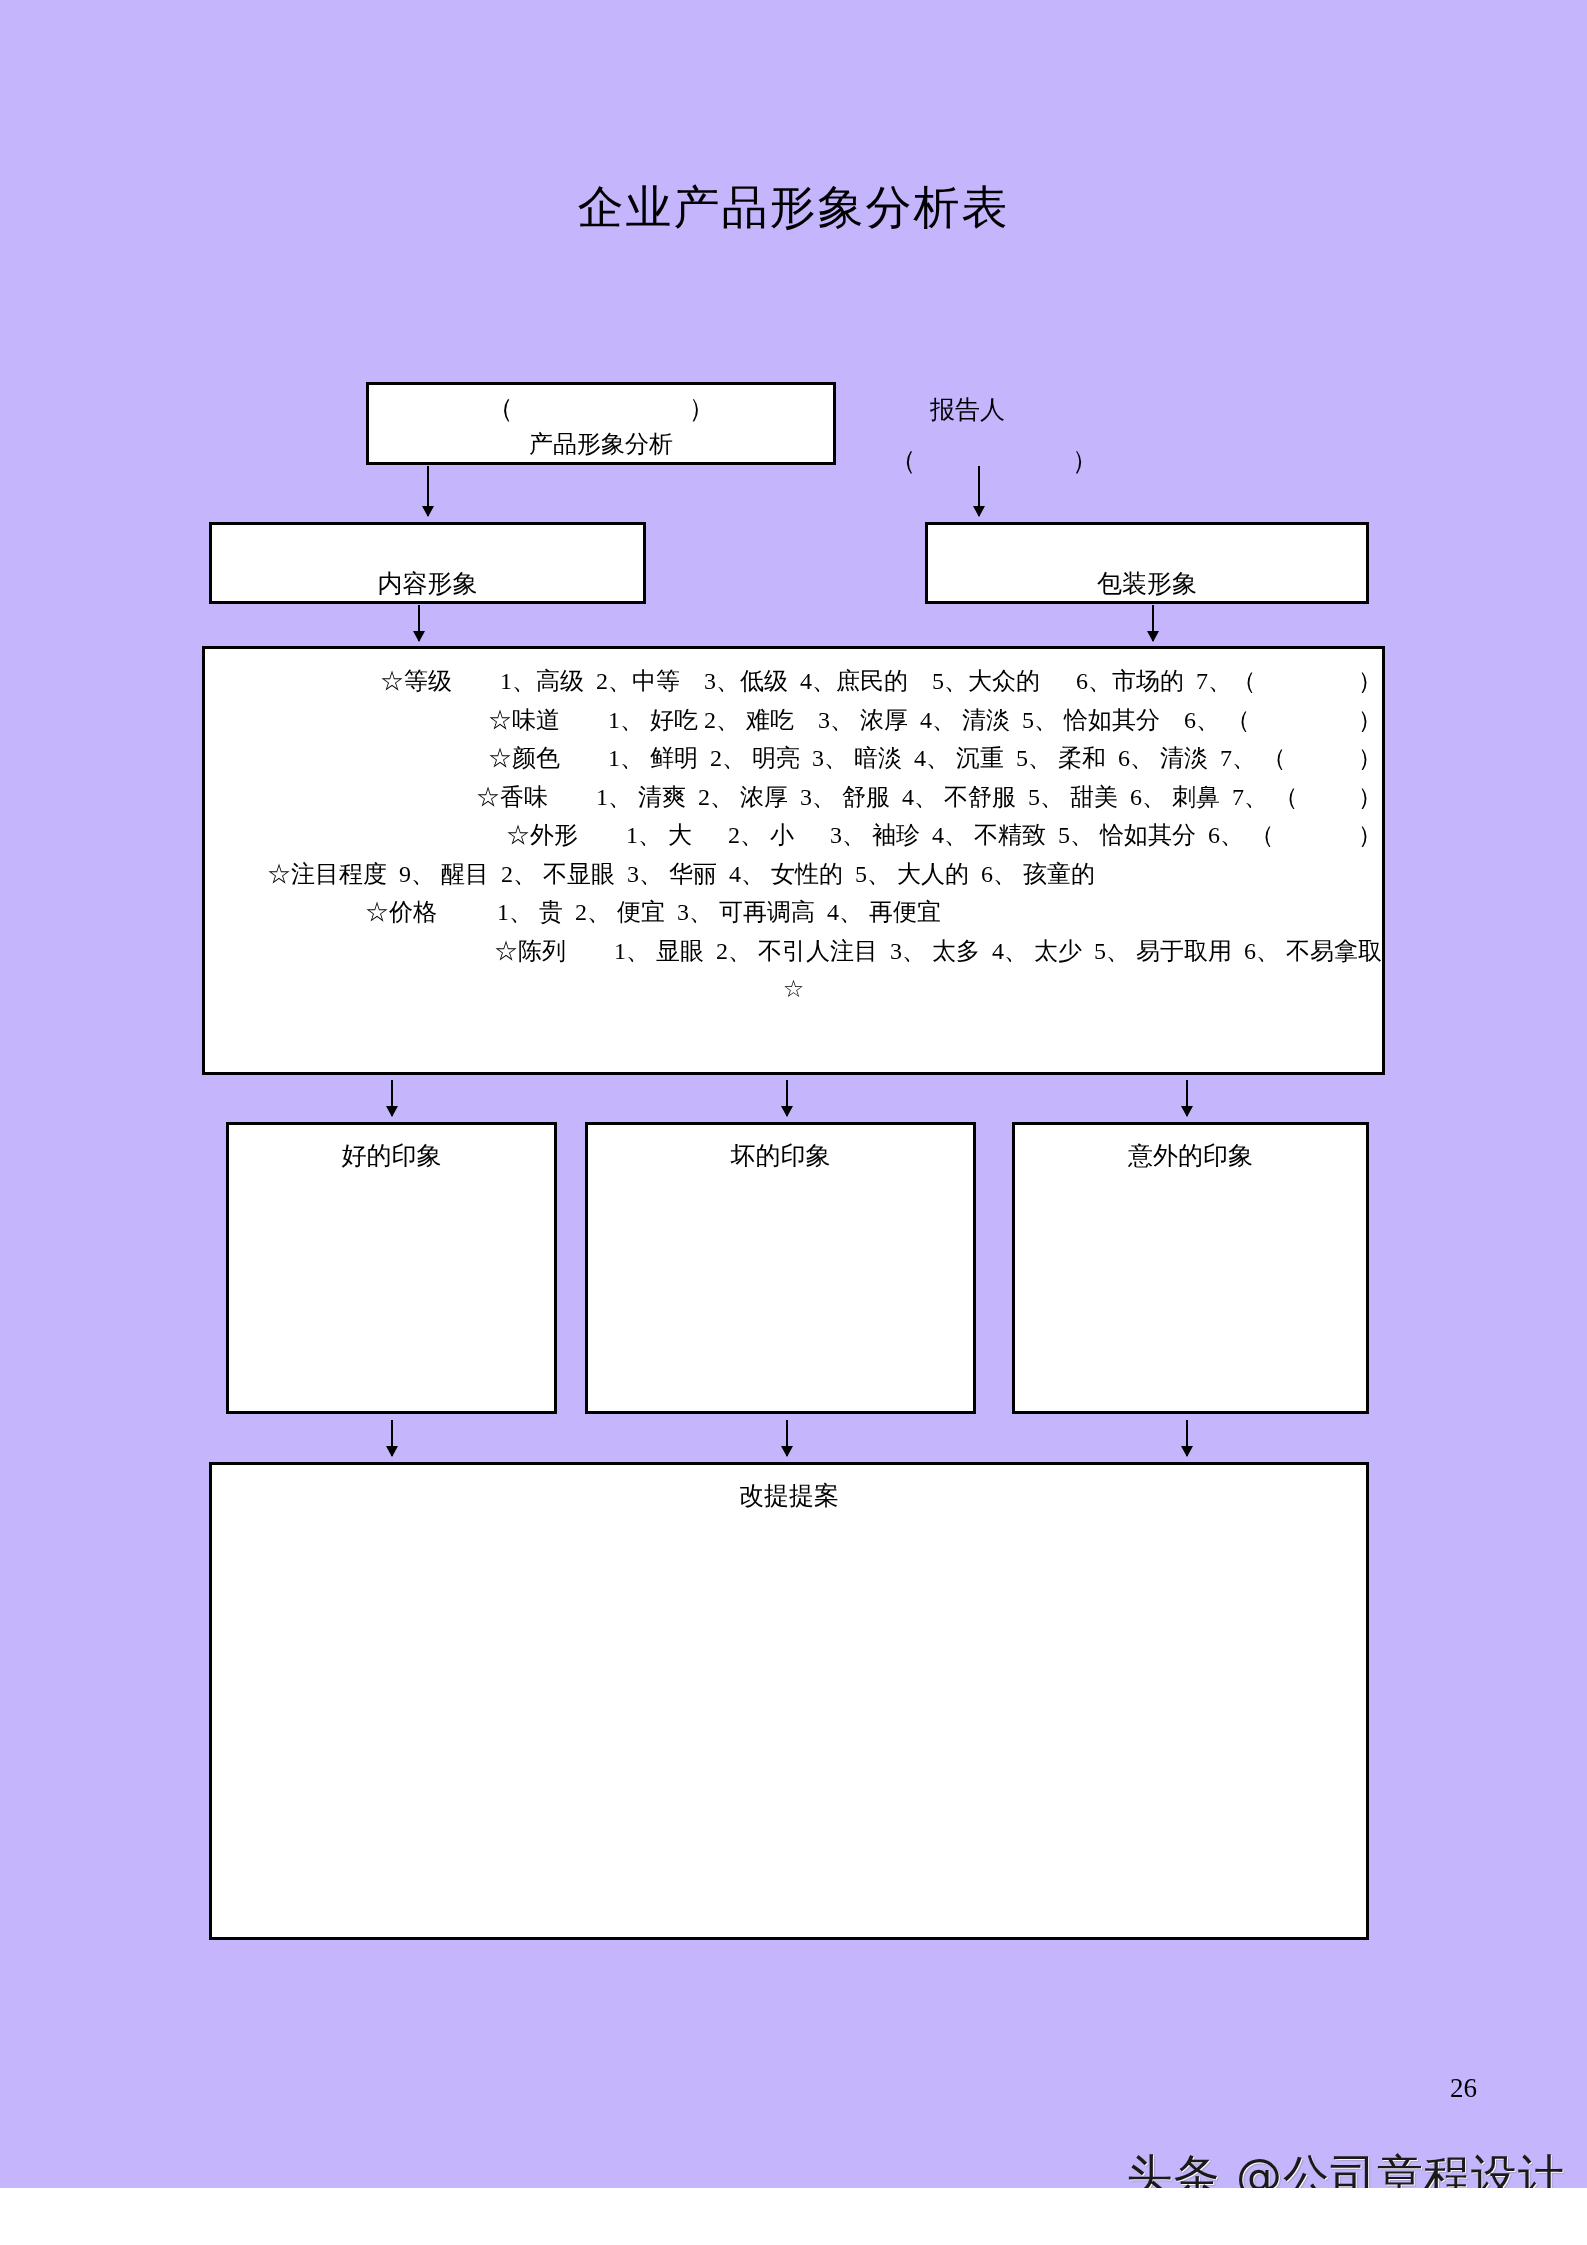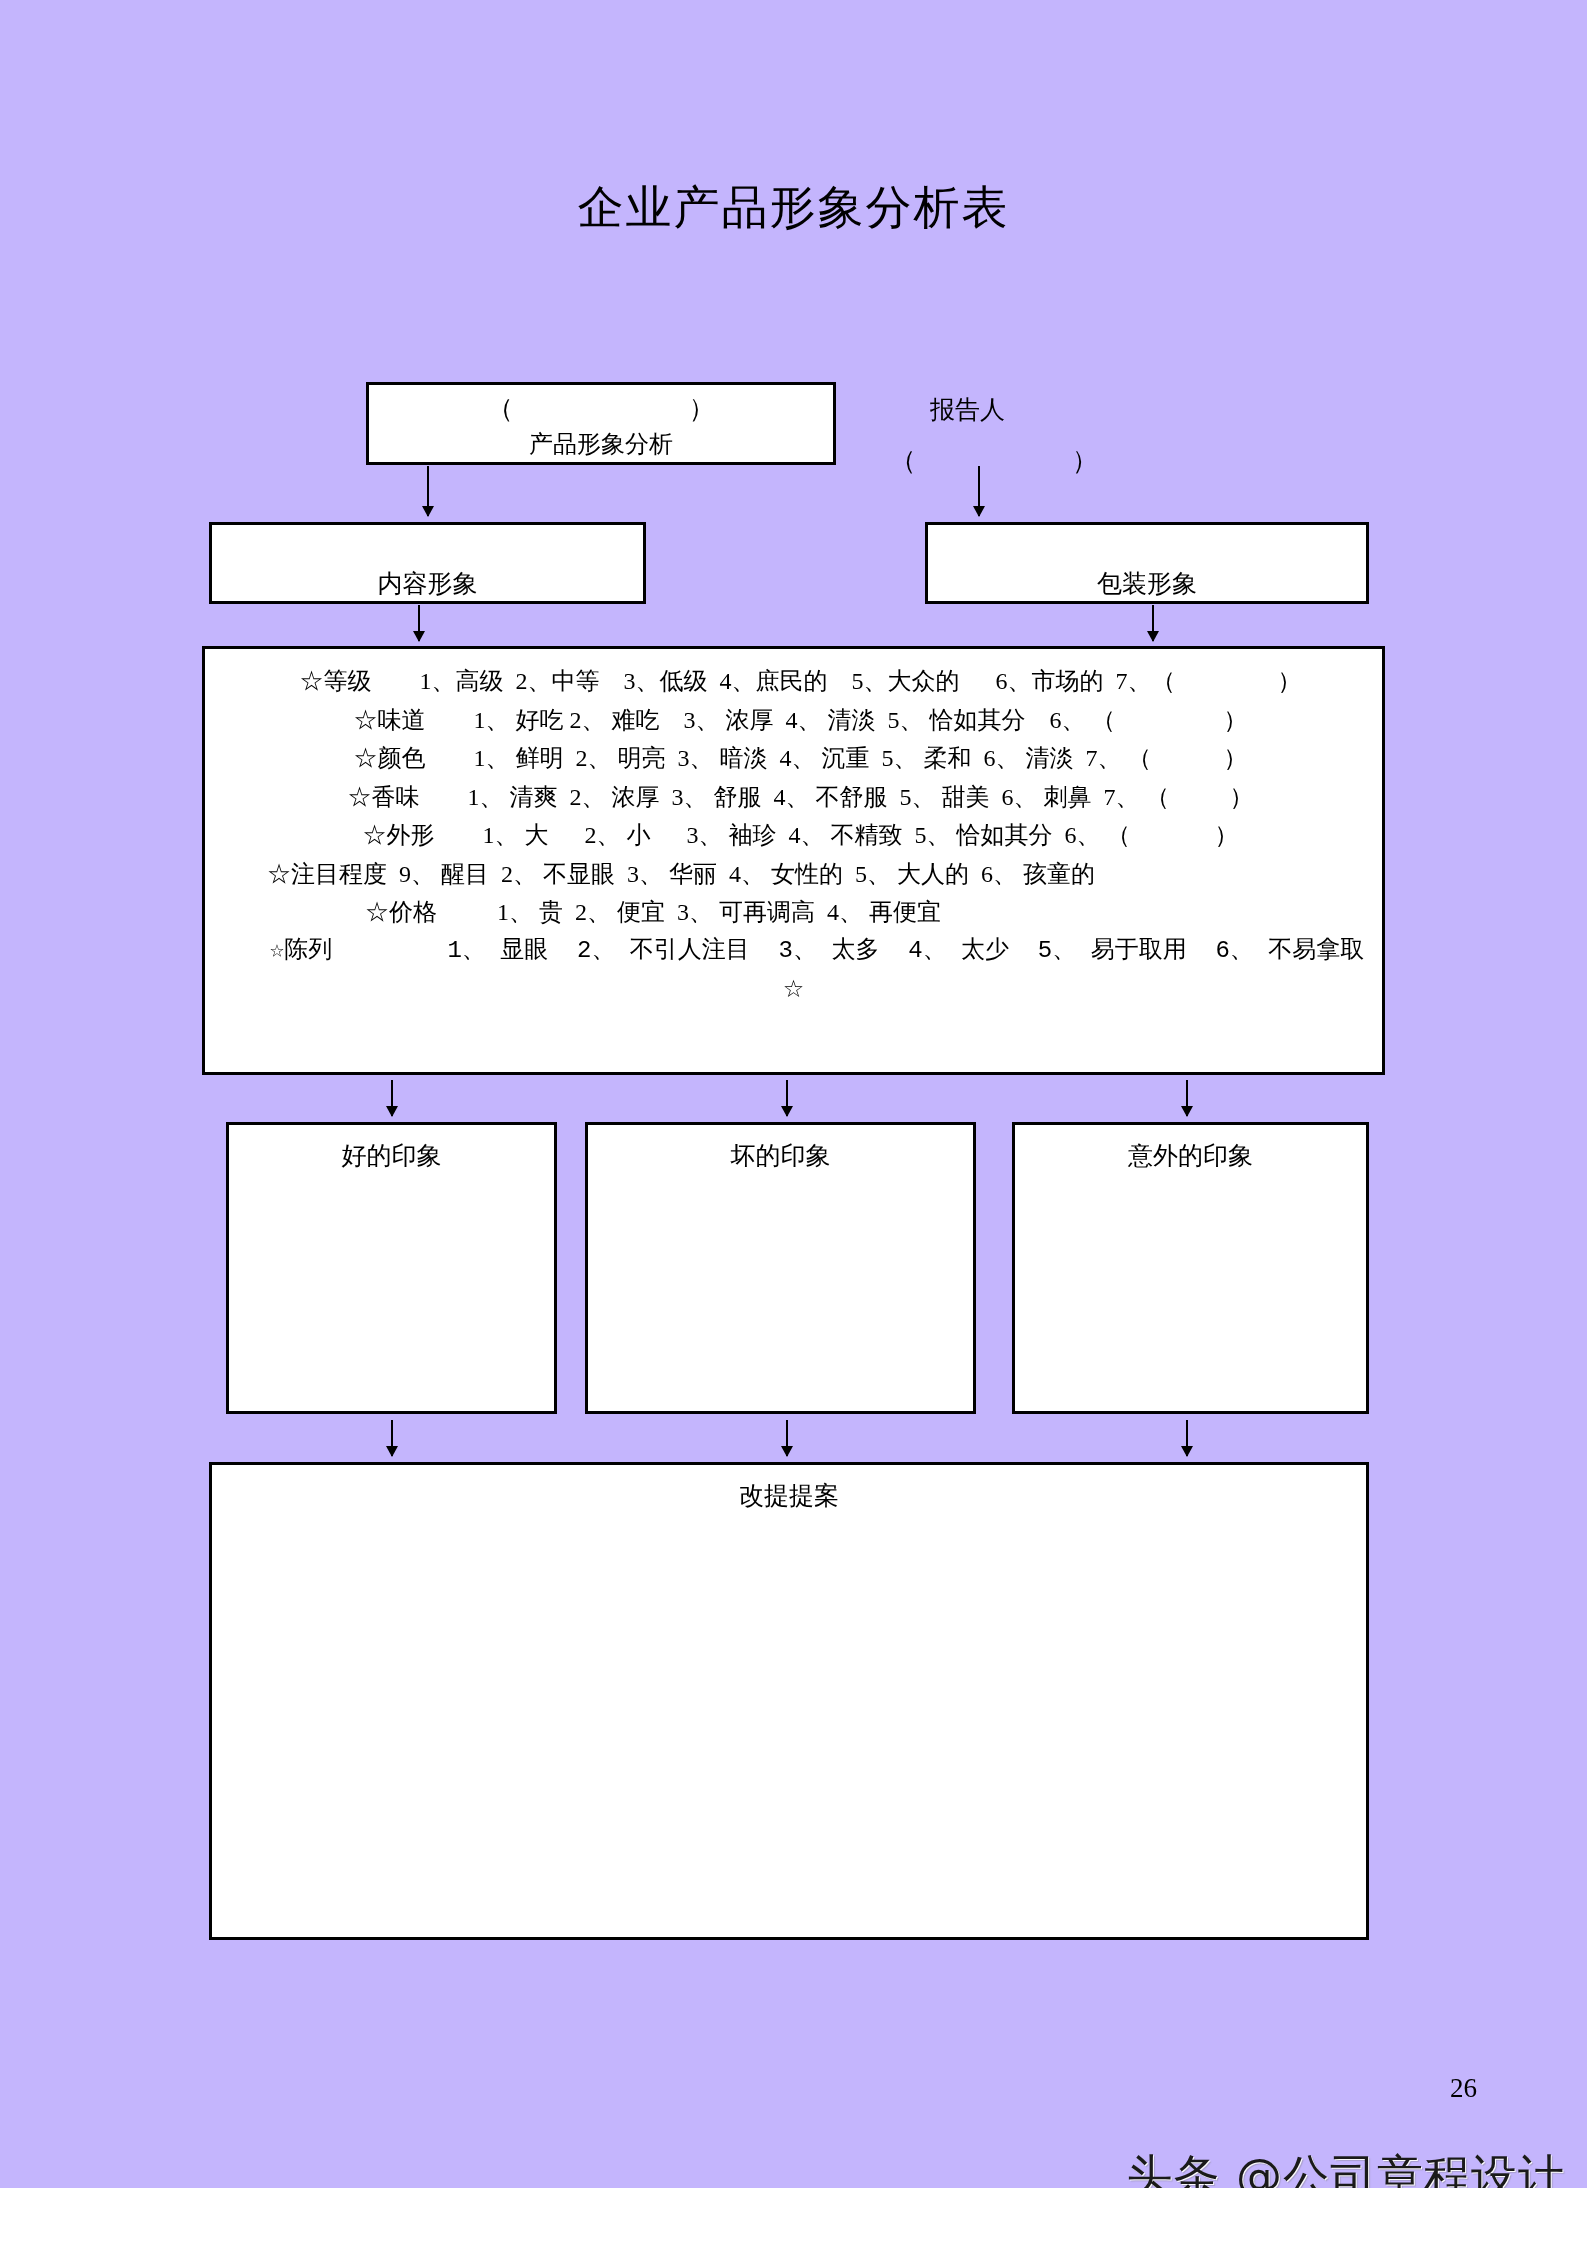--- a/index.html
+++ b/index.html
@@ -101,23 +101,23 @@
     position: absolute;
     left: 0; top: 13px;
     width: 100%;
     font-size: 24px;
     line-height: 38.5px;
   }
   .attr-line {
     white-space: pre;
     display: block;
   }
-  .attr-line.left  { text-align: center; padding-left: 14px; }
+  .attr-line.left  { text-align: right; padding-left: 14px; }
   .attr-line.i1    { text-align: left; padding-left: 62px; }
-  .attr-line.i2    { text-align: center; padding-left: 47px; font-family: Liberation Mono, monospace; }
+  .attr-line.i2    { text-align: right; padding-left: 47px; }
   .attr-line.i3    { text-align: left; padding-left: 160px; }
   .attr-line.i4    { text-align: left; padding-left: 48px; }
   .attr-line.center{ text-align: center; }
 
   
   #box-good-impression      { left: 226px; top: 1122px; width: 331px; height: 292px; }
   #box-bad-impression       { left: 585px; top: 1122px; width: 391px; height: 292px; }
   #box-unexpected-impression{ left: 1012px; top: 1122px; width: 357px; height: 292px; }
   .impression-label { top: 16px; }
 

